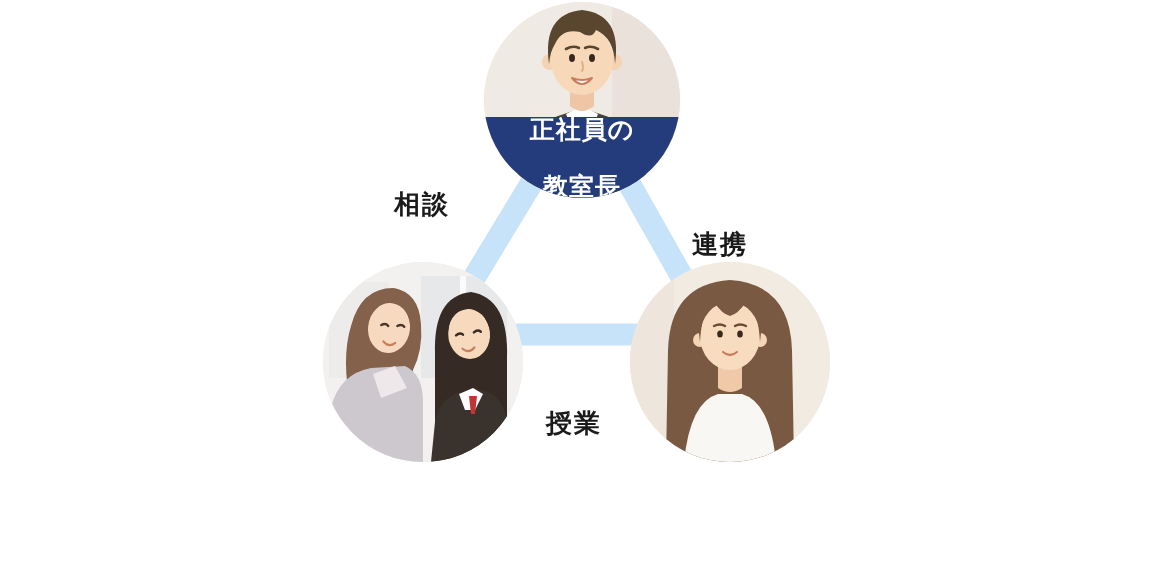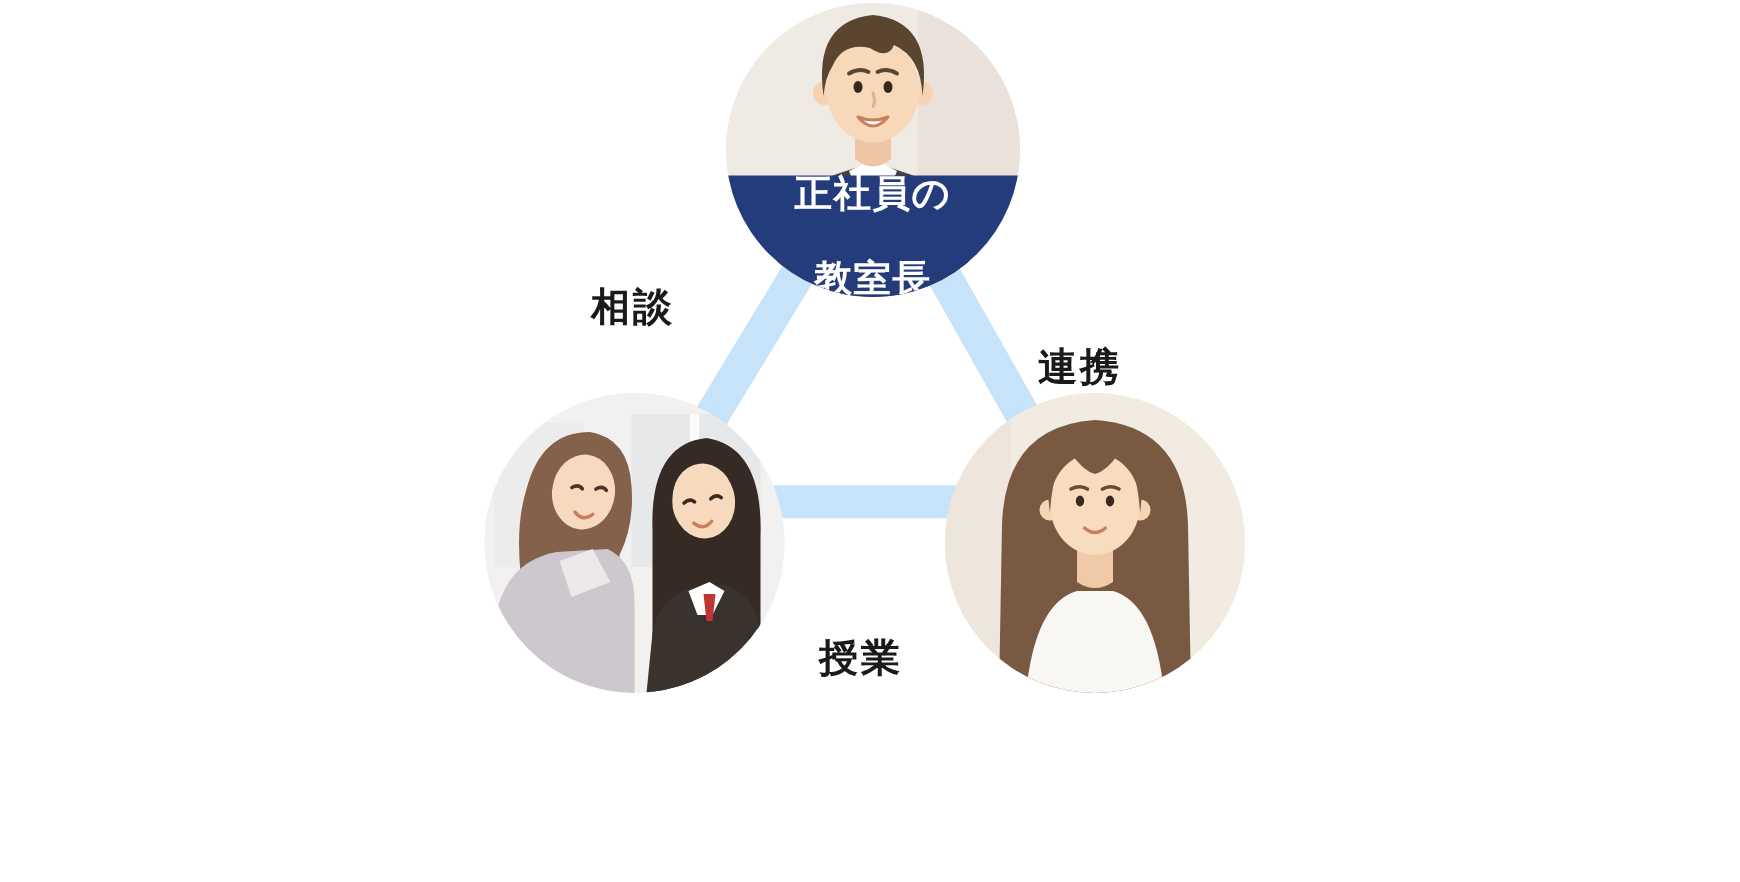--- a/index.html
+++ b/index.html
@@ -60,21 +60,21 @@
     position: absolute;
     font-size: 26px;
     line-height: 32px;
     font-weight: 700;
     color: var(--label_text, #1a1a1a);
     letter-spacing: 2px;
     white-space: nowrap;
   }
   .edge-label-consult   { left: 394px; top: 188px; }
   .edge-label-cooperate { left: 692px; top: 188px; margin-top: 40px; }
-  .edge-label-lesson    { left: 546px; top: 422px; }
+  .edge-label-lesson    { left: 546px; top: 407px; }
 </style>
 </head>
 <body>
 
 <div class="stage">
 
   <svg class="connectors" viewBox="0 0 1160 588" aria-hidden="true">
     <line x1="582" y1="100" x2="423" y2="362" stroke="#c6e3f9" stroke-width="23"></line>
     <line x1="582" y1="100" x2="730" y2="362" stroke="#c6e3f9" stroke-width="23"></line>
     <line x1="433" y1="334.5" x2="722" y2="334.5" stroke="#c6e3f9" stroke-width="22"></line>

